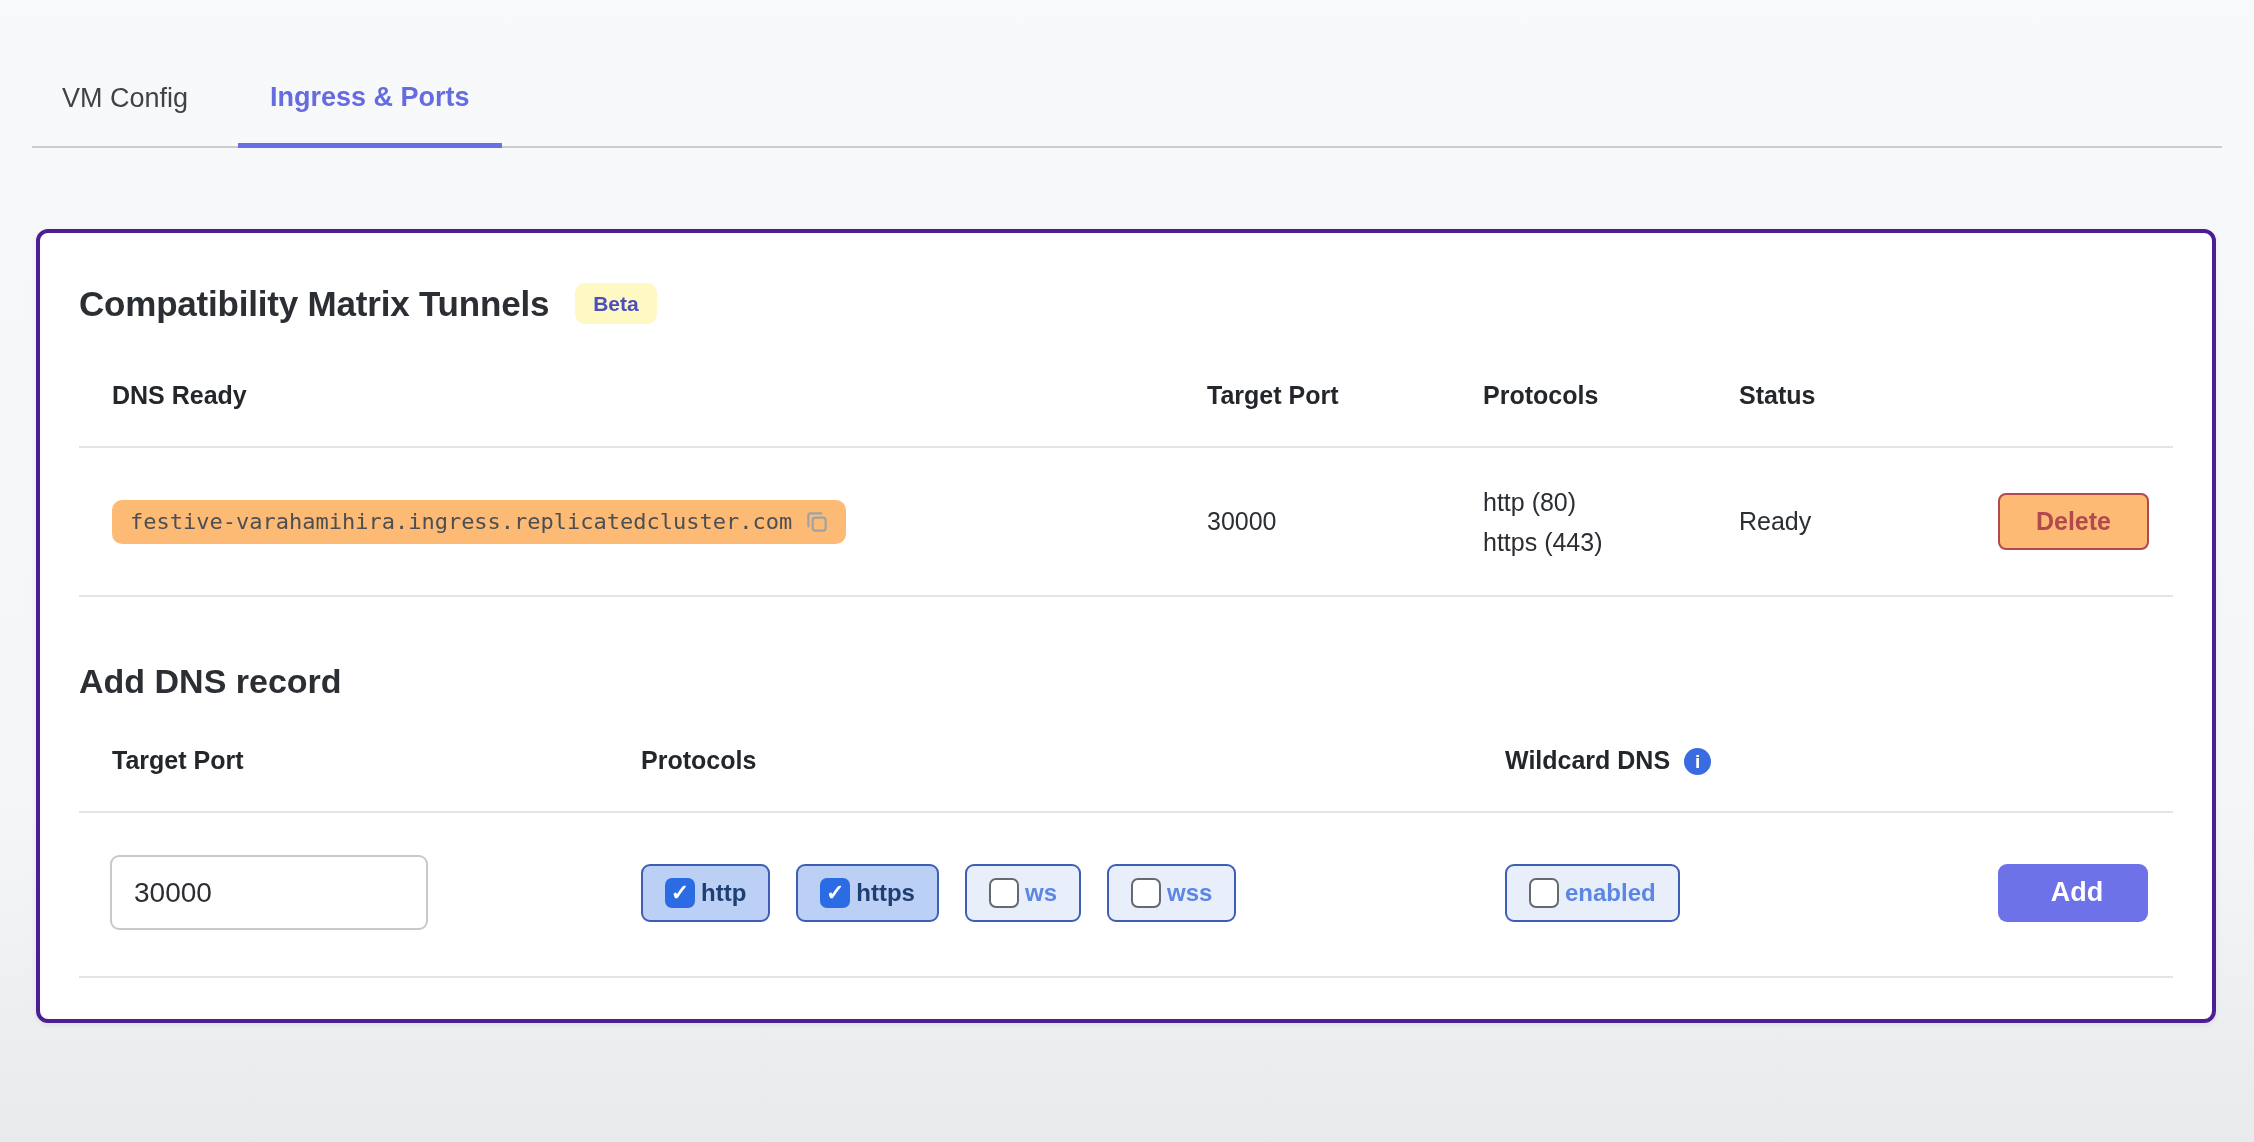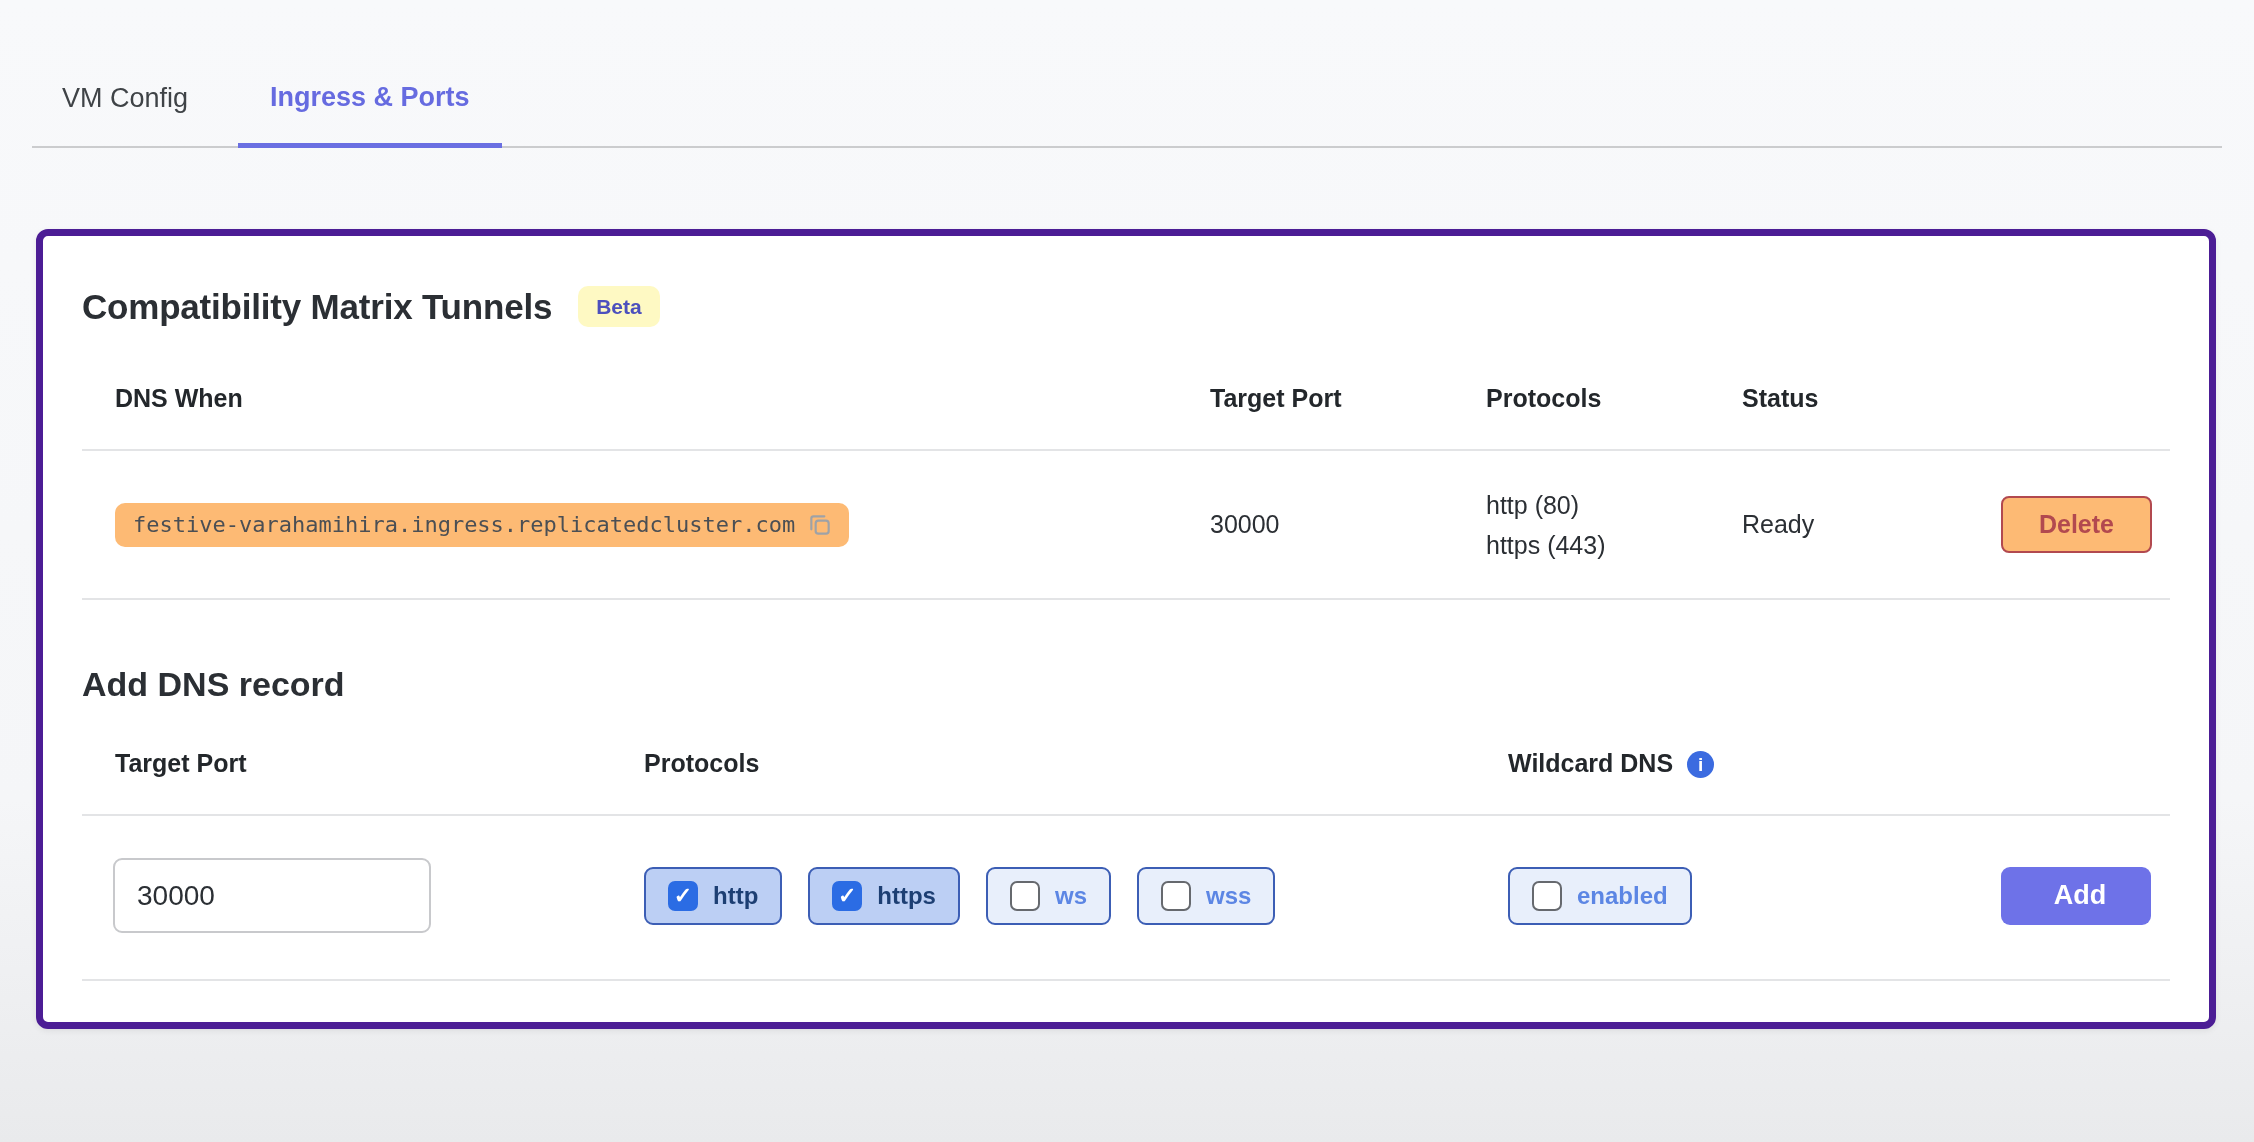--- a/index.html
+++ b/index.html
@@ -32,21 +32,21 @@
     font-weight: 700;
     padding: 0 32px 30px 32px;
     margin-left: 50px;
     border-bottom: 5px solid #6a6fe2;
     margin-bottom: -2px;
   }
 
   
   .card {
     background: #ffffff;
-    border: 7px solid #4c1d95;
+    border: 4px solid #4c1d95;
     border-radius: 12px;
     box-shadow: 0 2px 6px rgba(0,0,0,0.07);
     width: 2180px;
     margin: 81px 0 0 36px;
     padding: 50px 39px 41px 39px;
   }
 
   .card-title-row { display: flex; align-items: center; gap: 26px; padding-left: 0; }
   .card-title { font-size: 35px; font-weight: 700; color: #2b2f34; letter-spacing: -0.2px; }
   .beta-badge {
@@ -166,21 +166,21 @@
     color: #2b2f34;
     padding: 0 22px;
     background: #ffffff;
     outline: none;
   }
 
   .pill-group { display: flex; gap: 26px; }
   .pill {
     display: inline-flex;
     align-items: center;
-    gap: 15px;
+    gap: 6px;
     height: 58px;
     padding: 0 22px;
     border: 2px solid #3c5eb5;
     border-radius: 9px;
     background: #e8effb;
     cursor: pointer;
     user-select: none;
   }
   .pill .pill-label { font-size: 24px; font-weight: 700; color: #5c86e4; }
   .pill .checkbox {
@@ -231,21 +231,21 @@
 </div>
 
 <div class="card">
 
   <div class="card-title-row">
     <div class="card-title">Compatibility Matrix Tunnels</div>
     <div class="beta-badge">Beta</div>
   </div>
 
   <div class="t-header">
-    <div>DNS When</div>
+    <div>DNS Ready</div>
     <div>Target Port</div>
     <div>Protocols</div>
     <div>Status</div>
     <div></div>
   </div>
 
   <div class="t-row">
     <div>
       <span class="dns-pill">
         <code>festive-varahamihira.ingress.replicatedcluster.com</code>

